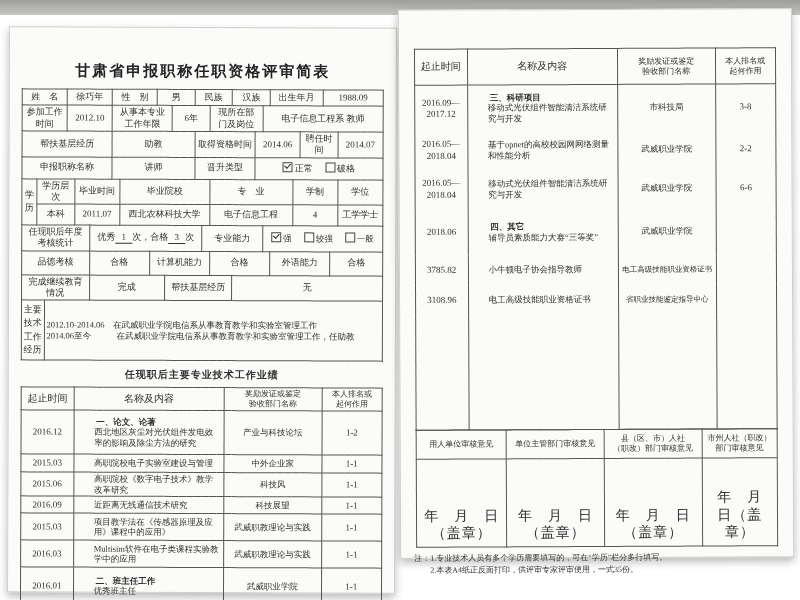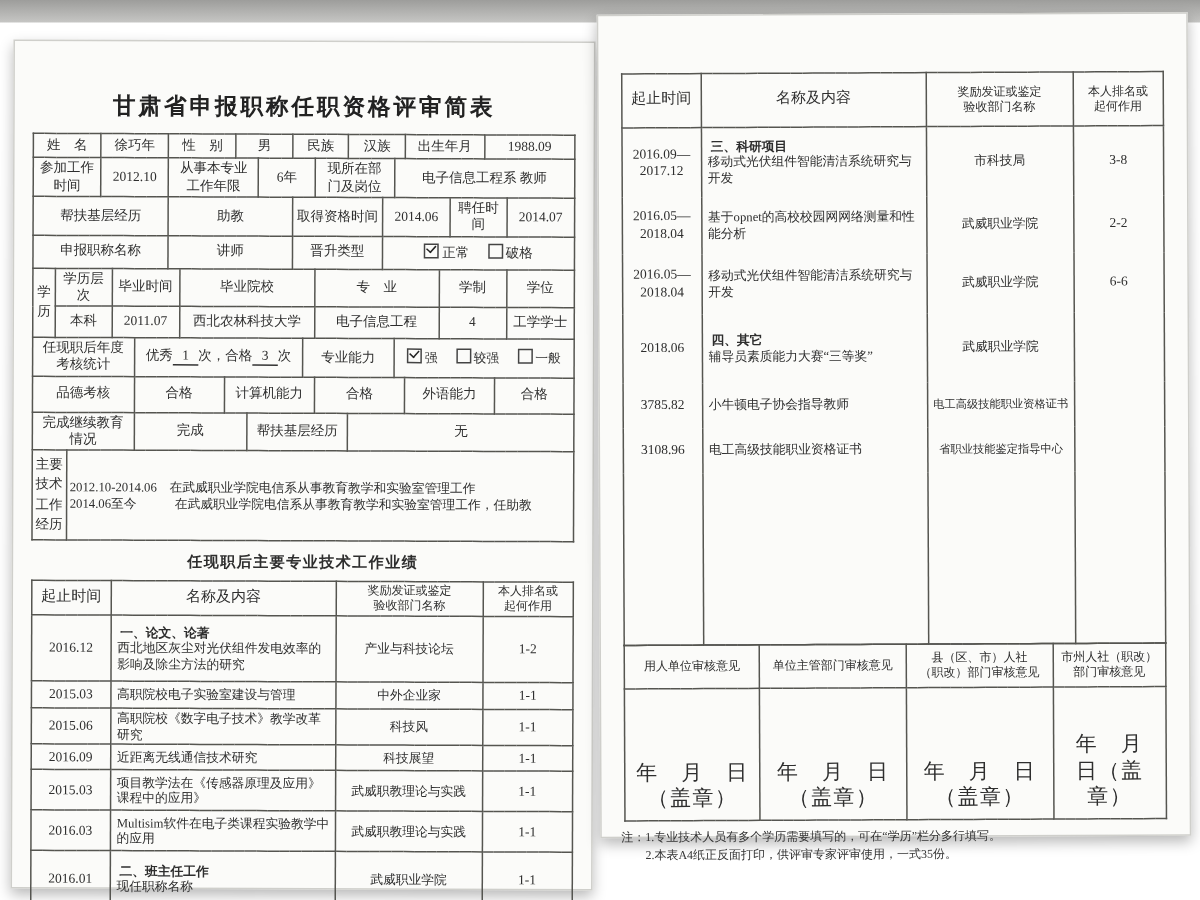--- a/index.html
+++ b/index.html
@@ -48,21 +48,21 @@
   .ri9{height:23px}.ri10{height:60px}
   
   .ach-title{text-align:center;font-size:10px;font-weight:bold;margin:7px 0 5px 0;letter-spacing:1px;}
   .ach th{font-size:10px;}
   .ach .h2l{font-size:8px;}
   .ach1 tbody td{border-top:1px solid #9d9d98;}
   .ach1 thead th{border-bottom:1px solid #555550;}
   .rh0{height:44px}.rh1{height:18px}.rh2{height:17px}.rh3{height:17px}
   .rh4{height:27px}.rh5{height:27px}.rh6{height:37px}
   .section-line{display:block;text-align:left;font-weight:bold;padding-left:2px;}
-  .name-cell{text-align:left;padding-left:4px;}
+  .name-cell{text-align:left;padding-left:20px;}
   
   .ach2{margin-top:38px;}
   .ach2 tbody tr.nb td{border-top:none;border-bottom:none;}
   .ach2 tr.filler td{border-top:none;height:112px;}
   .p2h{height:36px}
   .p2r0{height:46px}.p2r1{height:38px}.p2r2{height:40px}
   .p2r3{height:46px}.p2r4{height:30px}.p2r5{height:30px}
   .approval{margin-top:-1px;}
   .approval th{height:26px;font-size:8px;}
   .approval td.sig{height:82px;vertical-align:bottom;padding-bottom:4px;}
@@ -321,21 +321,21 @@
       <tr class="rh5">
         <td colspan="7">2016.03</td>
         <td colspan="20" class="name-cell md">Multisim软件在电子类课程实验教学中的应用</td>
         <td colspan="13" class="md">武威职教理论与实践</td>
         <td colspan="8">1-1</td>
       </tr>
       <tr class="rh6">
         <td colspan="7">2016.01</td>
         <td colspan="20" class="name-cell md">
           <span class="section-line">二、班主任工作</span>
-          <span>现任职称名称</span>
+          <span>优秀班主任</span>
         </td>
         <td colspan="13" class="md">武威职业学院</td>
         <td colspan="8">1-1</td>
       </tr>
     </tbody>
   </table>
 </div>
 
 <div class="page page2">
   <table class="ach ach2">

